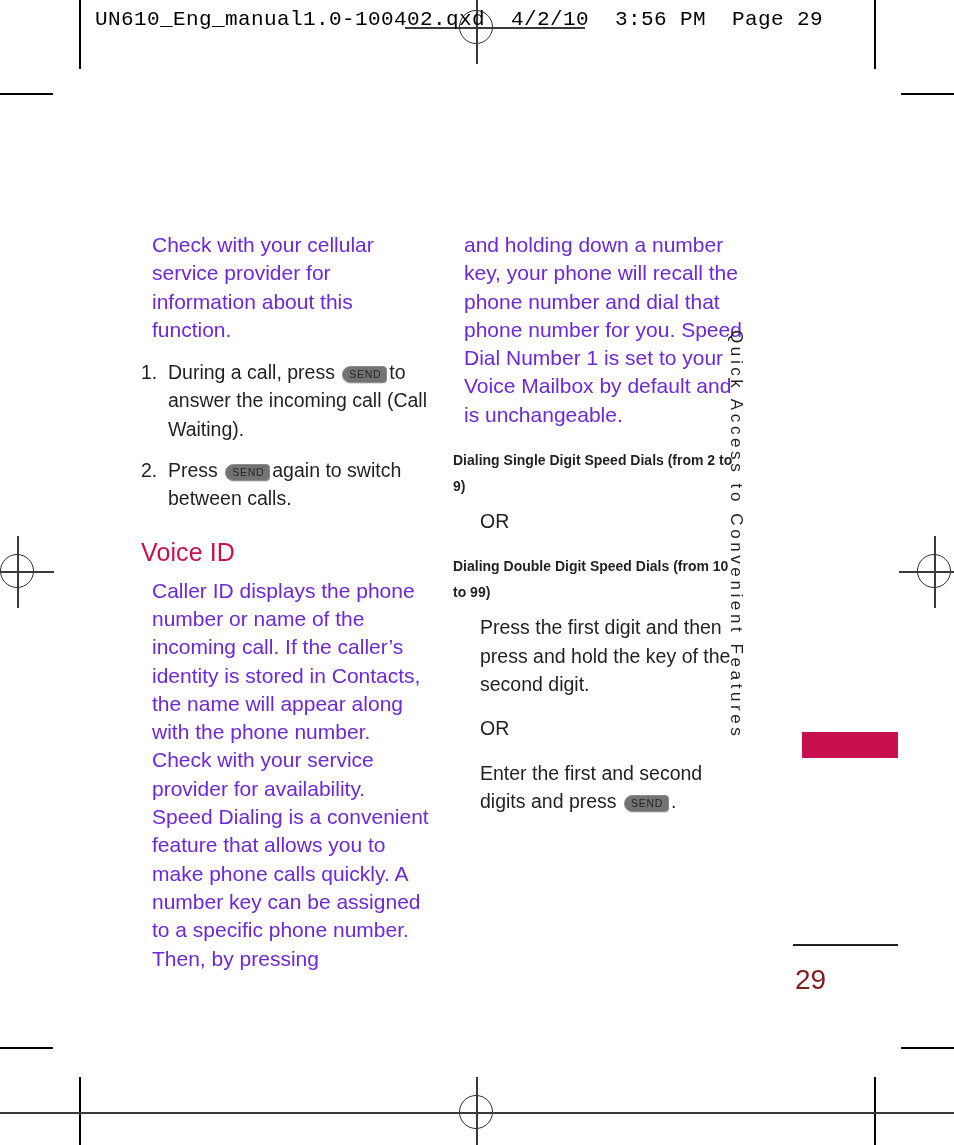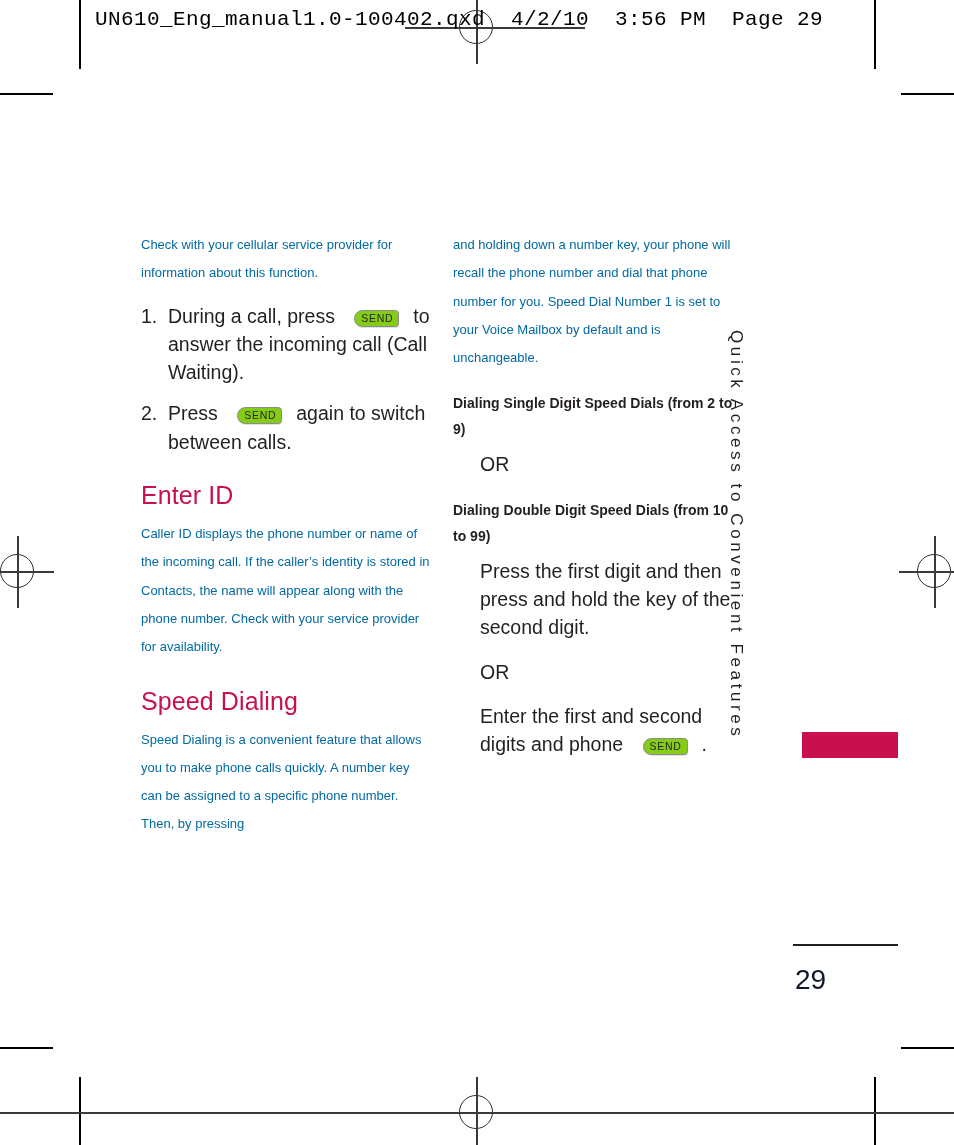--- a/index.html
+++ b/index.html
@@ -102,24 +102,24 @@
   }
   .col {
     position: absolute;
     top: 0;
     width: 292px;
   }
   .col-left  { left: 0; }
   .col-right { left: 312px; }
 
   p.body {
-    margin: 0 0 0 0;
-    font-size: 13px;
+    margin: 0 0 0 11px;
+    font-size: 21px;
     line-height: 28.3px;
-    color: #0369a1;
+    color: #6d28d9;
     font-weight: 400;
   }
 
   h2.section-title {
     margin: 0;
     font-size: 25px;
     line-height: 30px;
     font-weight: 400;
     color: #c8104e;
     letter-spacing: 0.1px;
@@ -160,32 +160,32 @@
     padding-left: 27px;
     font-size: 19.5px;
     line-height: 28.3px;
   }
   p.indented + p.indented { margin-top: 16px; }
 
   
   .key-send {
     display: inline-block;
     vertical-align: 1px;
-    background: #84cc16;
+    background: #737373;
     border: 1px solid #8c8c8c;
     border-radius: 9px 4px 4px 9px;
     padding: 0px 5px 1px 6px;
     font-size: 10.5px;
     line-height: 15px;
     letter-spacing: 0.7px;
     color: #262626;
     font-family: "Liberation Sans", sans-serif;
     box-sizing: border-box;
     height: 17px;
-    margin: 0 14px;
+    margin: 0 2px;
     box-shadow: 0 1px 0 rgba(0,0,0,0.12);
   }
 
   
   .side-tab {
     position: absolute;
     left: 802px;
     top: 732px;
     width: 96px;
     height: 26px;
@@ -214,21 +214,21 @@
     width: 105px;
     height: 1.6px;
     background: #231f20;
   }
   .folio-number {
     position: absolute;
     left: 795px;
     top: 963px;
     font-size: 28px;
     line-height: 34px;
-    color: #0f172a;
+    color: #7f1d1d;
     text-align: right;
   }
 </style>
 </head>
 <body>
 
 <div class="crop crop-v crop-tl-v"></div>
 <div class="crop crop-h crop-tl-h"></div>
 <div class="crop crop-v crop-tr-v"></div>
 <div class="crop crop-h crop-tr-h"></div>
@@ -275,46 +275,43 @@
           <span class="num">1.</span><span>During a call, press</span>
           <span class="key-send">SEND</span><span>to answer the incoming call (Call Waiting).</span>
         </li>
         <li>
           <span class="num">2.</span><span>Press</span>
           <span class="key-send">SEND</span><span>again to switch between calls.</span>
         </li>
       </ol>
 
       <div class="title-block">
-        <h2 class="section-title">Enter ID</h2>
+        <h2 class="section-title">Voice ID</h2>
       </div>
       <p class="body">Caller ID displays the phone number or name of the incoming call. If the caller’s identity is stored in Contacts, the name will appear along with the phone number. Check with your service provider for availability.</p>
 
-      <div class="title-block">
-        <h2 class="section-title">Speed Dialing</h2>
-      </div>
       <p class="body">Speed Dialing is a convenient feature that allows you to make phone calls quickly. A number key can be assigned to a specific phone number. Then, by pressing</p>
 
     </div>
 
     <div class="col col-right">
 
       <p class="body">and holding down a number key, your phone will recall the phone number and dial that phone number for you. Speed Dial Number 1 is set to your Voice Mailbox by default and is unchangeable.</p>
 
       <div class="sub-block">
         <h3 class="sub-title">Dialing Single Digit Speed Dials (from 2 to 9)</h3>
       </div>
       <p class="indented">OR</p>
 
       <div class="sub-block">
         <h3 class="sub-title">Dialing Double Digit Speed Dials (from 10 to 99)</h3>
       </div>
       <p class="indented">Press the first digit and then press and hold the key of the second digit.</p>
       <p class="indented">OR</p>
-      <p class="indented"><span>Enter the first and second digits and phone</span>
+      <p class="indented"><span>Enter the first and second digits and press</span>
         <span class="key-send">SEND</span><span>.</span></p>
 
     </div>
   </div>
 
   <div class="side-running-head">Quick Access to Convenient Features</div>
   <div class="side-tab"></div>
 
   <div class="folio-rule"></div>
   <div class="folio-number">29</div>

